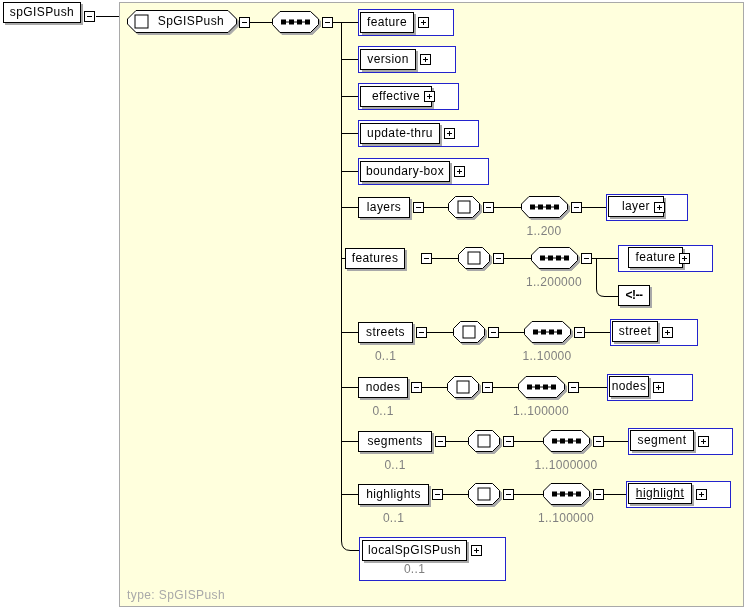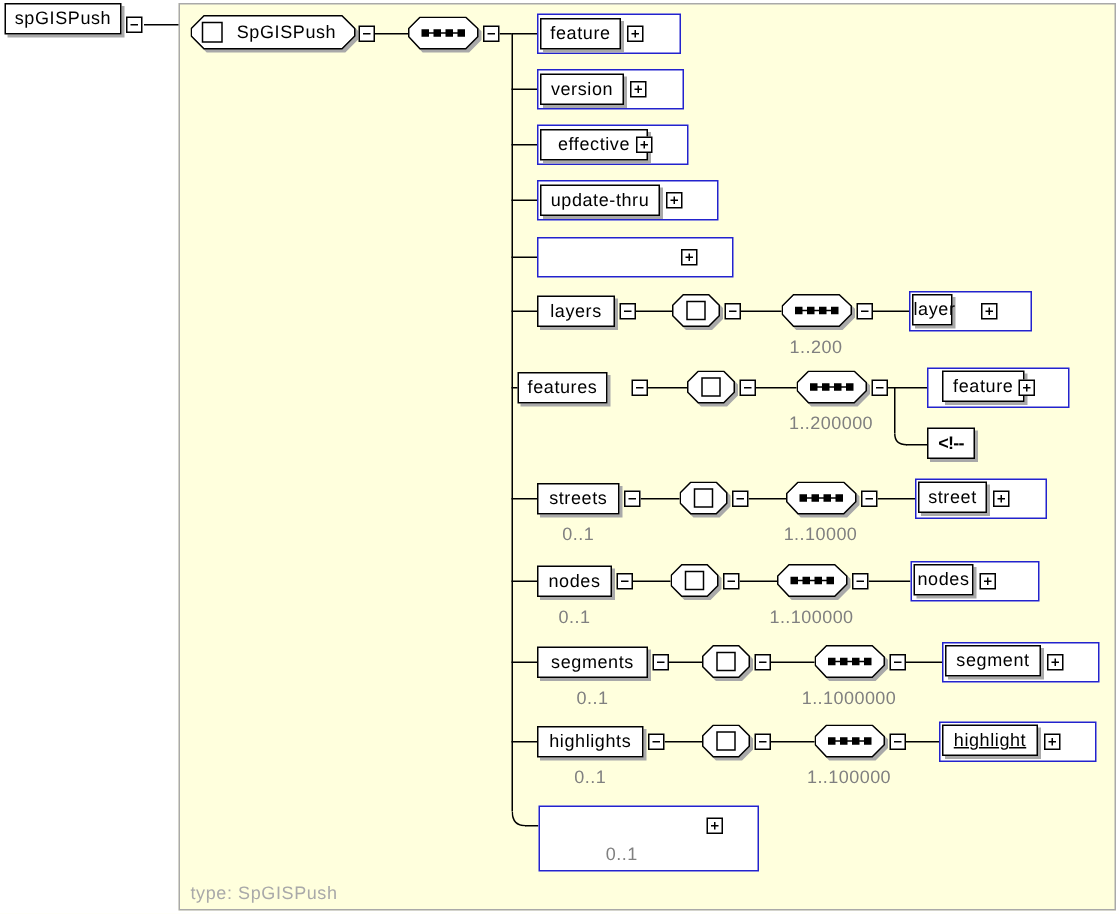--- a/index.html
+++ b/index.html
@@ -120,39 +120,40 @@
   <div class="ebox" style="left:360px; top:86px; width:72px;">effective</div>
   <div class="pm plus" style="left:424px; top:91px;"></div>
 
   <div class="hline" style="left:341px; top:133px; width:17px;"></div>
   <div class="bluebox" style="left:358px; top:120px; width:121px;"></div>
   <div class="ebox" style="left:360px; top:123px; width:80px;">update-thru</div>
   <div class="pm plus" style="left:444px; top:128px;"></div>
 
   <div class="hline" style="left:341px; top:171px; width:17px;"></div>
   <div class="bluebox" style="left:358px; top:158px; width:131px;"></div>
+  <div class="ebox" style="left:360px; top:161px; width:90px;">boundary-box</div>
   <div class="pm plus" style="left:454px; top:166px;"></div>
 
   <div class="hline" style="left:341px; top:207px; width:17px;"></div>
   <div class="ebox" style="left:358px; top:197px; width:52px;">layers</div>
   <div class="pm" style="left:413px; top:202px;"></div>
   <div class="hline" style="left:424px; top:207px; width:24px;"></div>
   <svg class="shape" style="left:448px; top:196px;" width="35" height="25">
       <use href="#g-ct"></use>
     </svg>
   <div class="pm" style="left:483px; top:202px;"></div>
   <div class="hline" style="left:494px; top:207px; width:27px;"></div>
   <svg class="shape" style="left:521px; top:196px;" width="50" height="25">
       <use href="#g-seq"></use>
     </svg>
   <div class="pm" style="left:571px; top:202px;"></div>
   <div class="hline" style="left:582px; top:207px; width:24px;"></div>
   <div class="occ" style="left:509px; top:224px; width:70px;">1..200</div>
   <div class="bluebox" style="left:606px; top:194px; width:82px;"></div>
-  <div class="ebox" style="left:608px; top:196px; width:27px;">layer</div>
+  <div class="ebox" style="left:608px; top:196px; width:56px;">layer</div>
   <div class="pm plus" style="left:654px; top:202px;"></div>
 
   <div class="hline" style="left:341px; top:258px; width:17px;"></div>
   <div class="ebox" style="left:345px; top:248px; width:60px;">features</div>
   <div class="pm" style="left:421px; top:253px;"></div>
   <div class="hline" style="left:432px; top:258px; width:26px;"></div>
   <svg class="shape" style="left:458px; top:247px;" width="35" height="25">
       <use href="#g-ct"></use>
     </svg>
   <div class="pm" style="left:493px; top:253px;"></div>
@@ -249,16 +250,17 @@
     </svg>
   <div class="pm" style="left:593px; top:489px;"></div>
   <div class="hline" style="left:604px; top:494px; width:22px;"></div>
   <div class="occ" style="left:531px; top:511px; width:70px;">1..100000</div>
   <div class="bluebox" style="left:626px; top:481px; width:105px;"></div>
   <div class="ebox" style="left:628px; top:483px; width:64px;text-decoration:underline;">highlight</div>
   <div class="pm plus" style="left:696px; top:489px;"></div>
 
   <div class="hline" style="left:350px; top:550px; width:9px;"></div>
   <div class="bluebox" style="left:359px; top:537px; width:147px; height:44px;"></div>
+  <div class="ebox" style="left:362px; top:540px; width:105px;">localSpGISPush</div>
   <div class="pm plus" style="left:471px; top:545px;"></div>
   <div class="occ" style="left:362px; top:562px; width:105px;">0..1</div>
 
 </div>
 
 </body></html>

